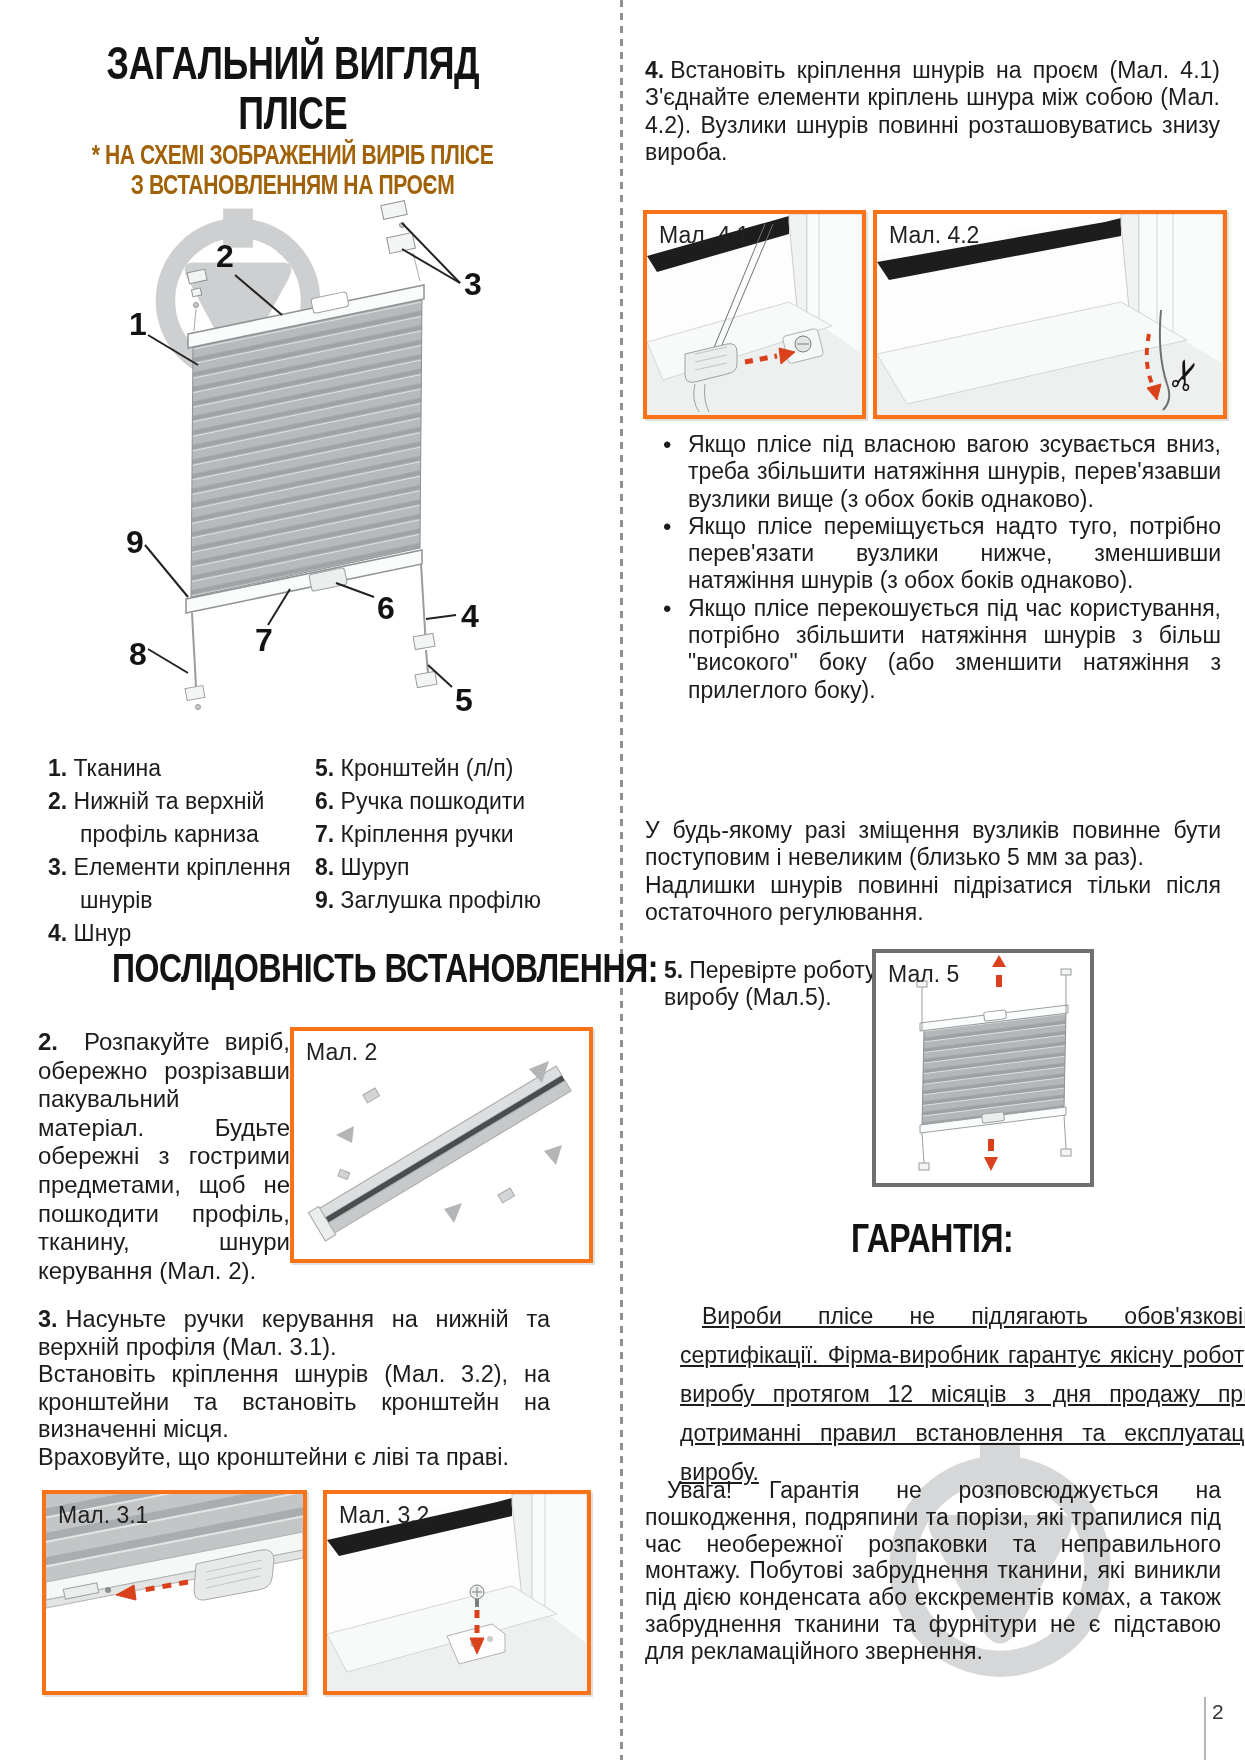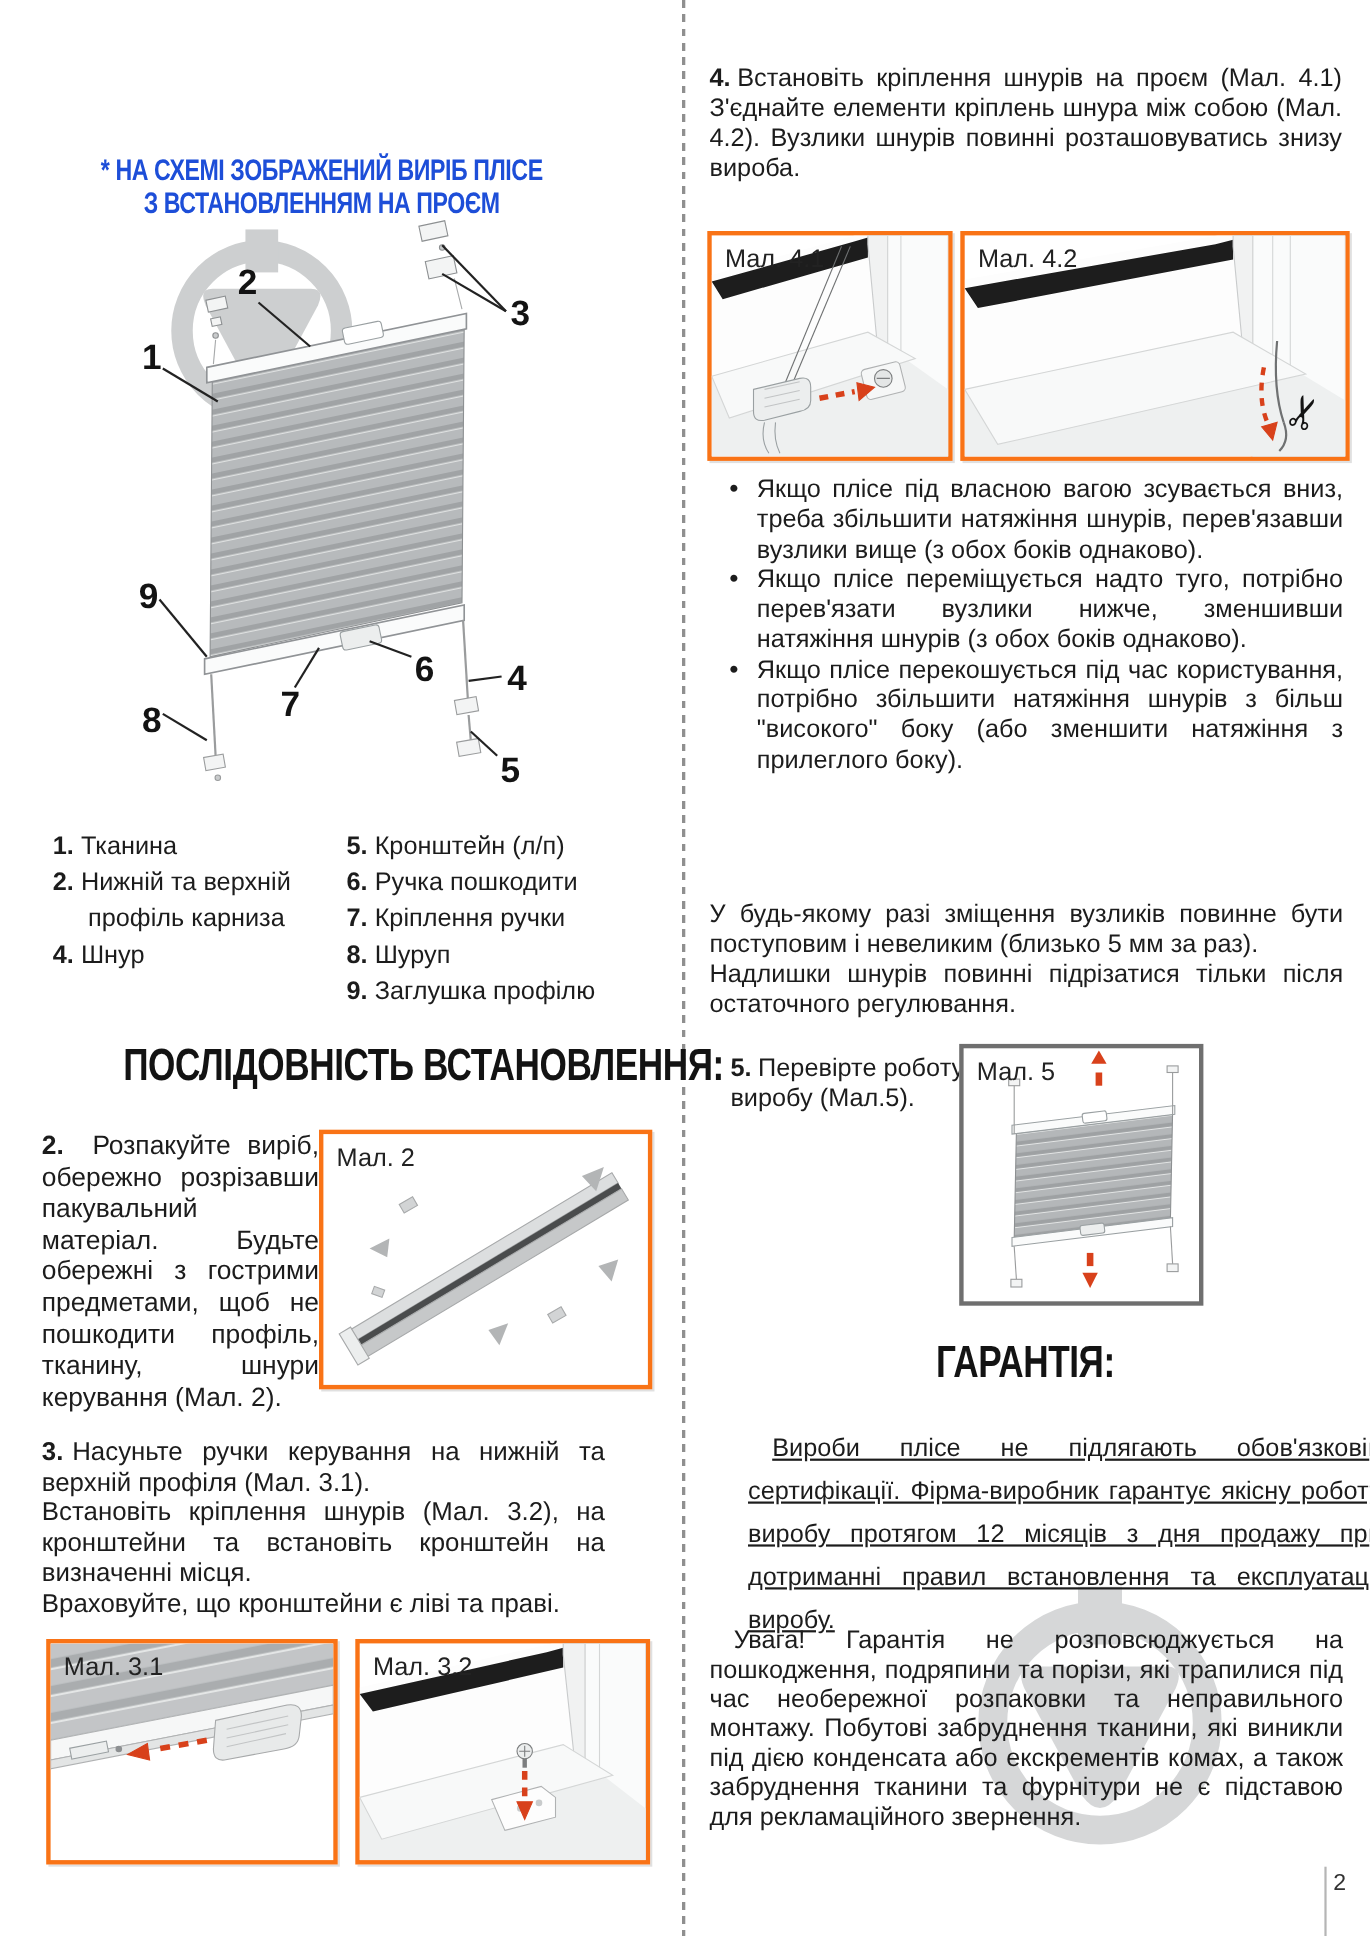--- a/index.html
+++ b/index.html
@@ -2,21 +2,21 @@
 <html><head>
 <meta charset="utf-8">
 <style>
   html,body{margin:0;padding:0;background:#fff;}
   .page{position:relative;width:1245px;height:1760px;background:#fff;overflow:hidden;
         font-family:"Liberation Sans",sans-serif;color:#1c1c1c;}
   .abs{position:absolute;}
   .center{text-align:center;}
   .cond{display:inline-block;transform:scaleX(0.78);transform-origin:50% 50%;white-space:nowrap;letter-spacing:-0.5px;}
   .h1{font-weight:700;font-size:46px;line-height:50px;color:#131313;}
-  .sub{font-weight:700;font-size:27px;line-height:30px;color:#1d4ed8;}
+  .sub{font-weight:700;font-size:27px;line-height:30px;color:#a16207;}
   .h2{font-weight:700;font-size:41px;line-height:44px;color:#131313;}
   .body-l{font-size:24px;line-height:28.6px;text-align:justify;}
   .body-m{font-size:23.5px;line-height:27.6px;text-align:justify;}
   .body-r{font-size:23px;line-height:27.3px;text-align:justify;}
   .num{font-weight:700;}
   .divider{position:absolute;left:620px;top:0;width:3px;height:1760px;
            background:repeating-linear-gradient(#8f8f8f 0 7px,transparent 7px 13px);}
   .figbox{position:absolute;border:4px solid #f97316;background:#fff;box-shadow:2px 2px 0 rgba(0,0,0,0.12);}
   .figbox.light{border-color:#6f6f6f;box-shadow:none;}
   .figlabel{position:absolute;left:12px;top:8px;font-size:23px;color:#222;z-index:2;}
@@ -41,20 +41,24 @@
       <symbol id="wm-logo" viewBox="0 0 200 200">
         <circle cx="100" cy="105" r="78" fill="none" stroke="#c5c7c8" stroke-width="21"></circle>
         <rect x="84" y="6" width="32" height="42" fill="#c5c7c8"></rect>
         <path d="M52,64 L148,64 Q162,64 155,80 L113,158 Q100,176 87,158 L45,80 Q38,64 52,64 Z" fill="#c5c7c8"></path>
       </symbol>
     </defs>
   </svg>
 
   <div class="divider"></div>
 
+  <div class="abs center h1" style="left:35px;top:38px;width:515px;">
+    <span class="cond">ЗАГАЛЬНИЙ ВИГЛЯД</span><br>
+    <span class="cond">ПЛІСЕ</span>
+  </div>
 
   <div class="abs center sub" style="left:35px;top:140px;width:515px;">
     <span class="cond">* НА СХЕМІ ЗОБРАЖЕНИЙ ВИРІБ ПЛІСЕ</span><br>
     <span class="cond">З ВСТАНОВЛЕННЯМ НА ПРОЄМ</span>
   </div>
 
   <svg class="abs" style="left:30px;top:195px;" width="520" height="540" viewBox="0 0 520 540">
     <defs>
       <pattern id="pleat" width="40" height="14.2" patternUnits="userSpaceOnUse" patternTransform="rotate(-11.7)">
         <rect width="40" height="14.2" fill="#b7babc"></rect>
@@ -121,20 +125,21 @@
       <text x="356" y="424">6</text>
       <text x="234" y="456">7</text>
       <text x="108" y="470">8</text>
       <text x="105" y="358">9</text>
     </g>
   </svg>
 
   <div class="abs legend" style="left:48px;top:752px;width:262px;">
     <div class="leg-item"><span class="num">1.</span> <span>Тканина</span></div>
     <div class="leg-item"><span class="num">2.</span> <span>Нижній та верхній профіль карниза</span></div>
+    <div class="leg-item"><span class="num">3.</span> <span>Елементи кріплення шнурів</span></div>
     <div class="leg-item"><span class="num">4.</span> <span>Шнур</span></div>
   </div>
   <div class="abs legend" style="left:315px;top:752px;width:242px;">
     <div class="leg-item"><span class="num">5.</span> <span>Кронштейн (л/п)</span></div>
     <div class="leg-item"><span class="num">6.</span> <span>Ручка пошкодити</span></div>
     <div class="leg-item"><span class="num">7.</span> <span>Кріплення ручки</span></div>
     <div class="leg-item"><span class="num">8.</span> <span>Шуруп</span></div>
     <div class="leg-item"><span class="num">9.</span> <span>Заглушка профілю</span></div>
   </div>
 

